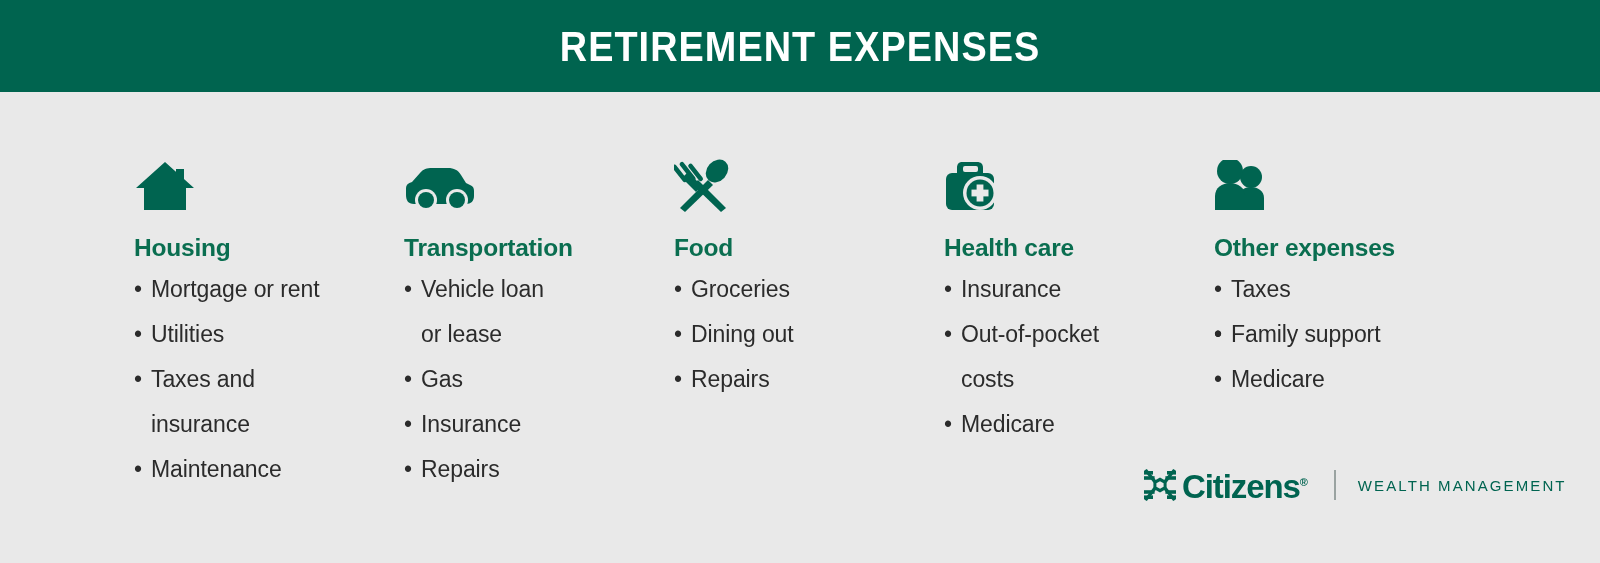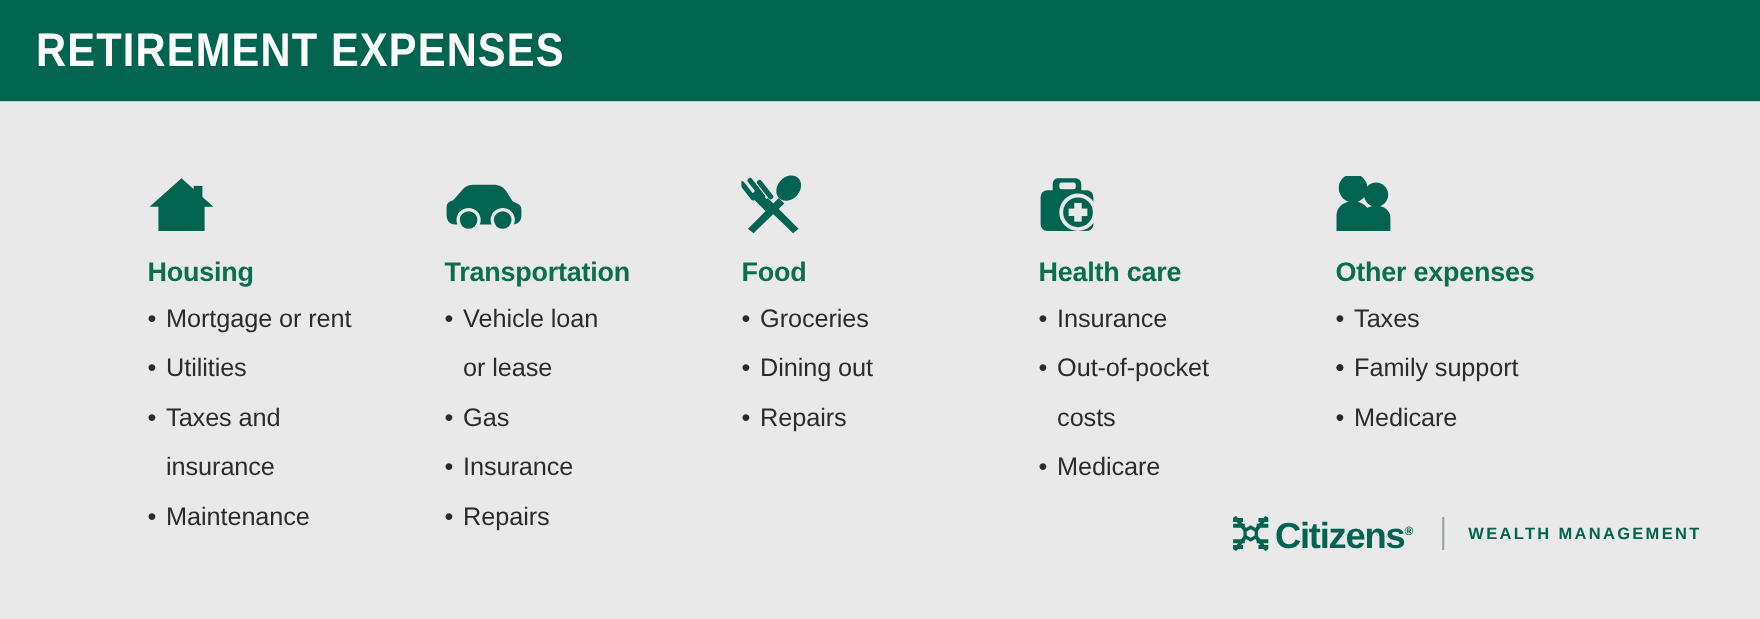--- a/index.html
+++ b/index.html
@@ -8,21 +8,21 @@
     background:#e9e9e9;
     font-family:"Liberation Sans",sans-serif;
     overflow:hidden;
   }
   #page{position:relative;width:1600px;height:563px;background:#e9e9e9;}
 
   
   .header{
     position:absolute;left:0;top:0;width:1600px;height:92px;
     background:#00644f;
-    display:flex;align-items:center;
+    display:flex;align-items:center;justify-content:center;
   }
   .header-title{
     color:#ffffff;
     font-family:"Liberation Sans Narrow","Liberation Sans",sans-serif;
     font-size:43px;font-weight:bold;
     letter-spacing:1.2px;
     transform:scaleX(0.88);
     white-space:nowrap;
   }
 
@@ -51,41 +51,41 @@
     letter-spacing:-0.1px;
   }
   .bullets li .bdot{
     position:absolute;left:0;top:0;
     color:#2b2b2b;
   }
   .bullets li .l2{display:block;}
 
   
   .logo{
-    position:absolute;left:1120px;top:466px;
+    position:absolute;left:1143px;top:466px;
     display:flex;align-items:center;height:38px;
   }
   .logo-mark{width:34px;height:32px;flex:0 0 34px;}
   .logo-word{
     color:#006450;
     font-size:33px;font-weight:bold;
     letter-spacing:-1.1px;
     margin-left:5px;
     line-height:1;
     position:relative;
     top:1px;
   }
   .logo-reg{font-size:11px;vertical-align:super;letter-spacing:0;}
   .logo-divider{
     width:2px;height:30px;background:#9aa3a1;
     margin:0 22px 0 26px;
   }
   .logo-sub{
     color:#006450;
-    font-size:15px;font-weight:bold;
+    font-size:15px;font-weight:normal;
     letter-spacing:2.1px;
     white-space:nowrap;
     text-align:right;
   }
 </style>
 </head>
 <body>
 
 <div id="page">
 

